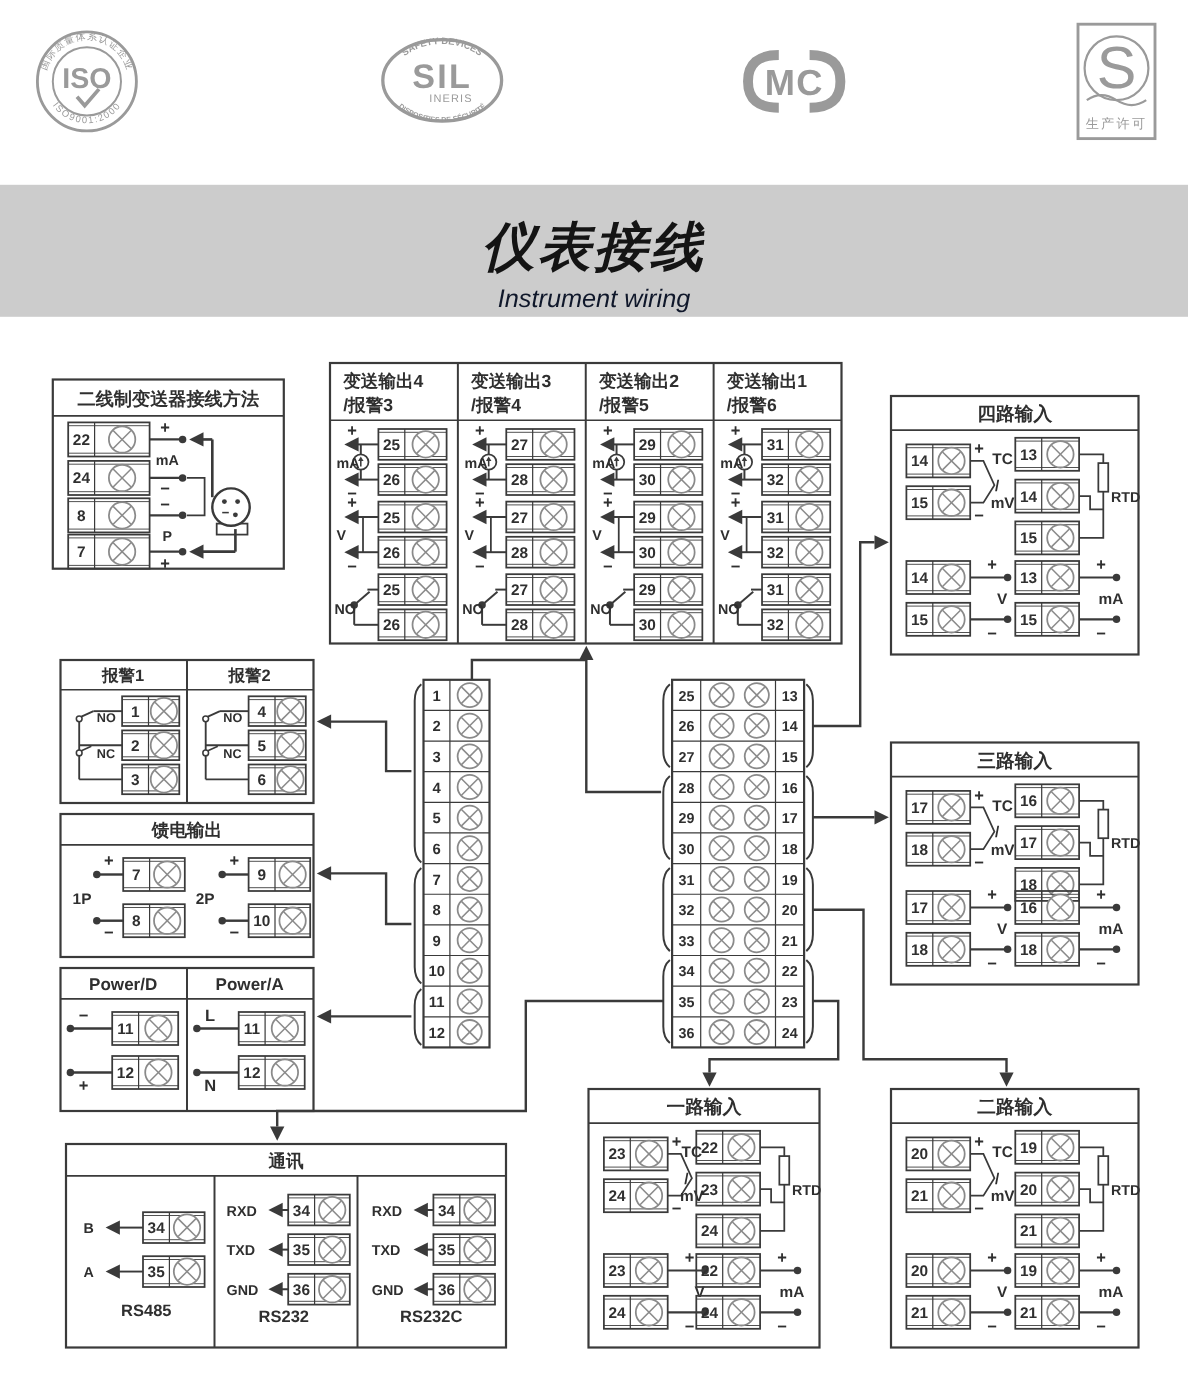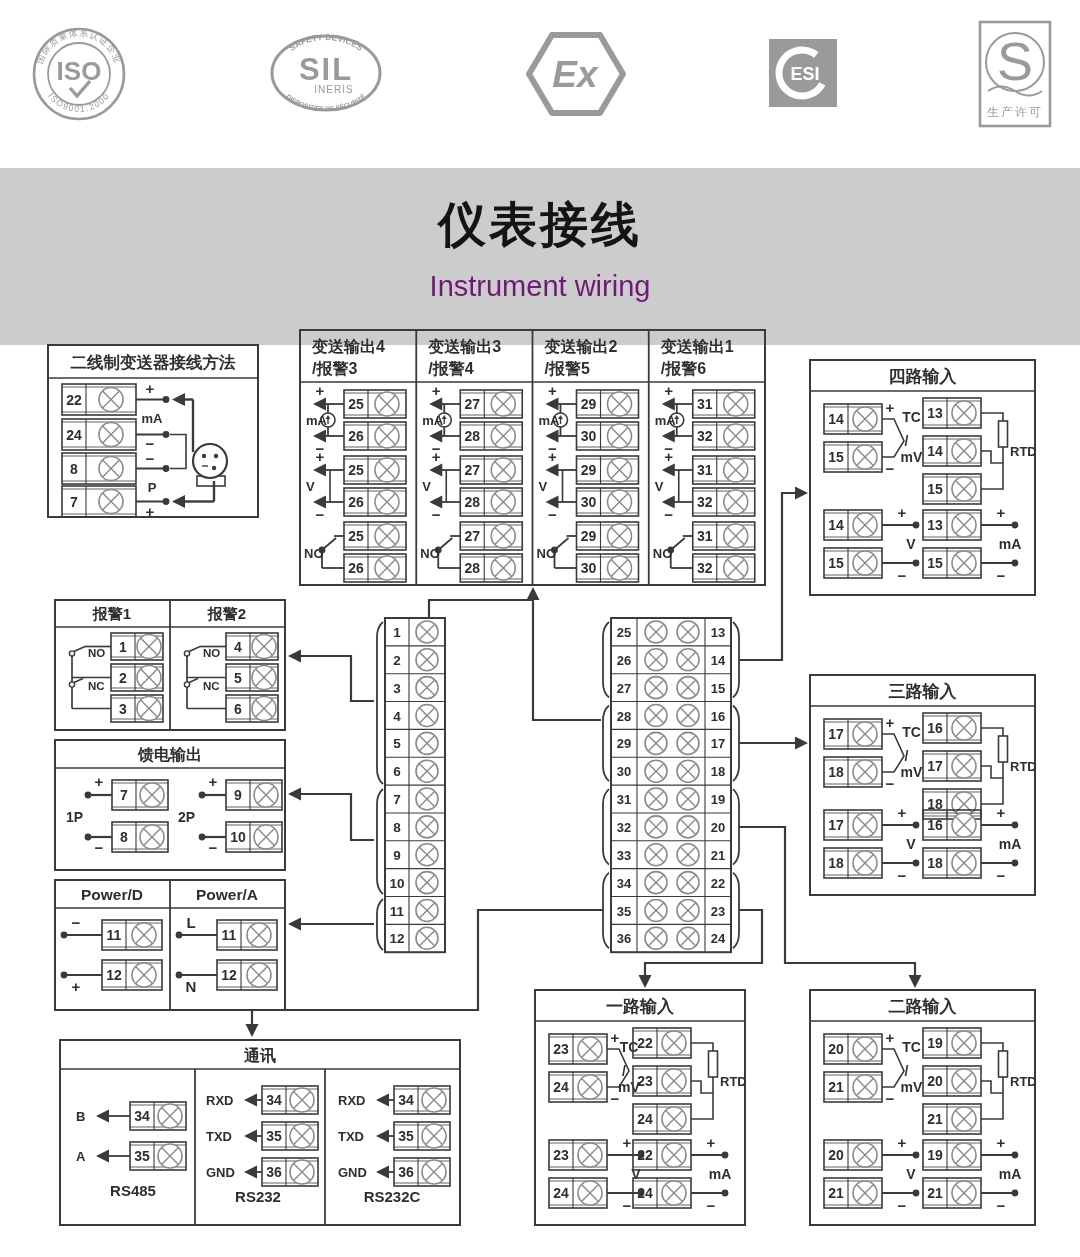--- a/index.html
+++ b/index.html
@@ -1,24 +1,24 @@
 <!DOCTYPE html>
 <html><head>
 <meta charset="utf-8">
 <style>
   html,body{margin:0;padding:0;background:#fff;}
   .page{position:relative;width:1080px;height:1257px;background:#fff;overflow:hidden;
         font-family:"Liberation Sans",sans-serif;}
   .logos{display:flex;justify-content:space-between;align-items:center;
          padding:12px 26px 0 26px;height:128px;}
   .logo{color:#9a9a9a;flex:0 0 auto;}
-  .banner{position:absolute;top:168px;left:0;width:1080px;height:177px;background:#cccccc;
-          text-align:center;}
+  .banner{position:absolute;top:168px;left:0;width:1080px;height:120px;background:#cccccc;
+          text-align:center;font-style:italic;}
   .banner-title{font-size:48px;font-weight:bold;color:#141414;padding-top:25px;letter-spacing:3px;}
-  .banner-sub{font-size:29px;color:#701a75;margin-top:13px;}
+  .banner-sub{font-size:23px;color:#0f172a;margin-top:1px;}
   #diagram{position:absolute;left:0;top:0;width:1080px;height:1257px;pointer-events:none;}
   svg text{font-family:"Liberation Sans",sans-serif;}
 </style>
 </head>
 <body>
 
 <div class="page">
 
   <div class="logos">
 
@@ -45,36 +45,30 @@
           <path id="silBot" d="M 13 50 A 53 40 0 0 0 119 50"></path>
         </defs>
         <ellipse cx="66" cy="52" rx="54" ry="37" fill="none" stroke="#9a9a9a" stroke-width="3"></ellipse>
         <text font-size="8.5" fill="#9a9a9a" font-weight="bold"><textPath href="#silTop" startOffset="50%" text-anchor="middle">SAFETY DEVICES</textPath></text>
         <text font-size="6.5" fill="#9a9a9a" font-weight="bold"><textPath href="#silBot" startOffset="50%" text-anchor="middle">DISPOSITIFS DE SÉCURITÉ</textPath></text>
         <text x="66" y="59" text-anchor="middle" font-size="31" font-weight="bold" fill="#9a9a9a" letter-spacing="2">SIL</text>
         <text x="74" y="72" text-anchor="middle" font-size="10" fill="#9a9a9a" letter-spacing="1">INERIS</text>
       </svg>
     </div>
 
+
+
     <div class="logo">
-      <svg width="110" height="96" viewBox="0 0 110 96">
-        <polygon points="9,48 32,9 80,9 103,48 80,87 32,87" fill="none" stroke="#9a9a9a" stroke-width="6" stroke-linejoin="round"></polygon>
-        <text x="55" y="61" text-anchor="middle" font-size="37" font-weight="bold" font-style="italic" fill="#9a9a9a">Ex</text>
+      <svg width="100" height="96" viewBox="0 0 100 96">
+        <path d="M 36 24 Q 8 24 8 48 Q 8 72 36 72" fill="none" stroke="#9a9a9a" stroke-width="9"></path>
+        <path d="M 64 24 Q 92 24 92 48 Q 92 72 64 72" fill="none" stroke="#9a9a9a" stroke-width="9"></path>
+        <text x="50" y="60" text-anchor="middle" font-size="33" font-weight="bold" fill="#9a9a9a" letter-spacing="1">MC</text>
       </svg>
     </div>
 
-
-
-    <div class="logo">
-      <svg width="90" height="96" viewBox="0 0 90 96">
-        <rect x="11" y="13" width="68" height="68" fill="#9a9a9a"></rect>
-        <circle cx="44" cy="47" r="23" fill="none" stroke="#ffffff" stroke-width="7" stroke-dasharray="112 33" transform="rotate(28 44 47)"></circle>
-        <text x="47" y="54" text-anchor="middle" font-size="18" font-weight="bold" fill="#ffffff">ESI</text>
-      </svg>
-    </div>
 
     <div class="logo">
       <svg width="78" height="112" viewBox="0 0 78 112">
         <rect x="4" y="4" width="70" height="104" fill="none" stroke="#9a9a9a" stroke-width="2.6"></rect>
         <circle cx="39" cy="44" r="29" fill="none" stroke="#9a9a9a" stroke-width="2"></circle>
         <text x="39" y="62" text-anchor="middle" font-size="54" fill="#9a9a9a" font-family="'DejaVu Serif',serif">S</text>
         <path d="M 12 73 Q 25 64 39 73 T 66 73" fill="none" stroke="#9a9a9a" stroke-width="2"></path>
         <text x="39" y="98" text-anchor="middle" font-size="12" fill="#9a9a9a" letter-spacing="2">生产许可</text>
       </svg>
     </div>

